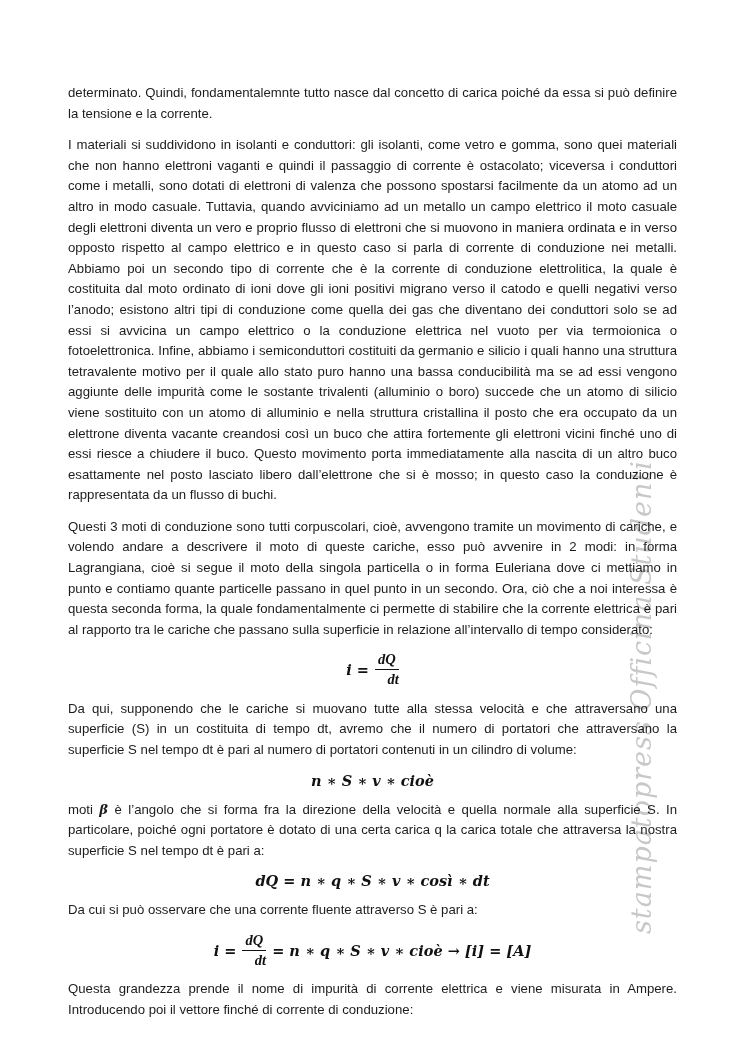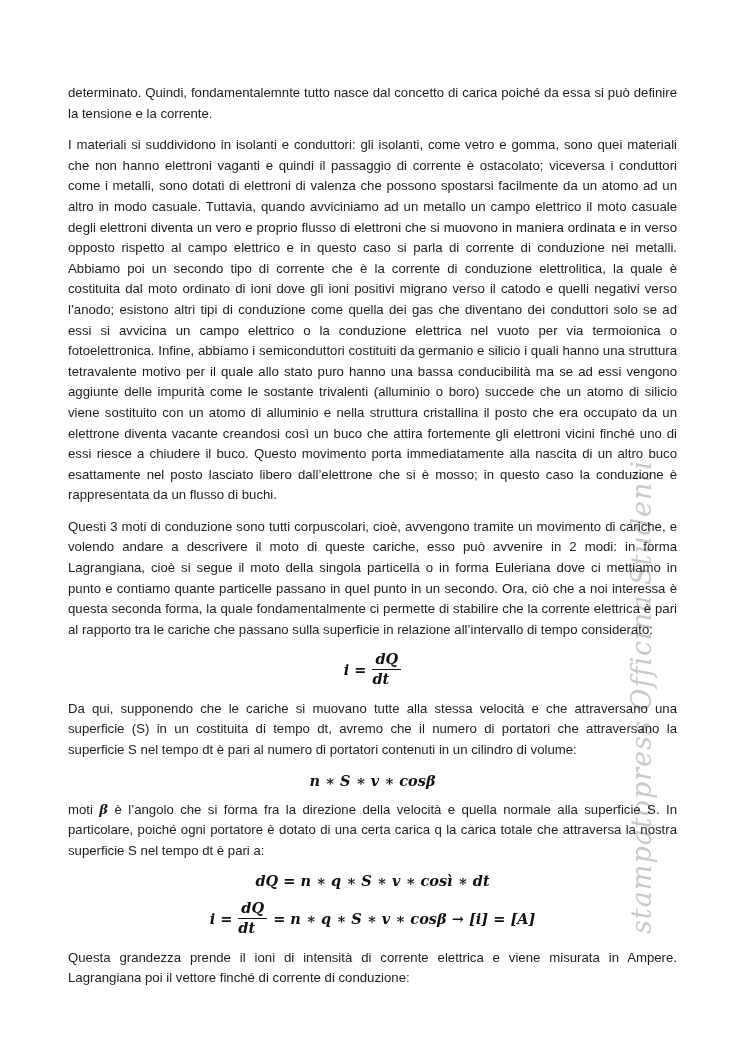--- a/index.html
+++ b/index.html
@@ -50,22 +50,23 @@
     margin: 3px 0 11px 0;
     font-family: "DejaVu Serif", serif;
     font-weight: bold;
     font-style: italic;
     font-size: 14.5px;
     color: #111111;
   }
   .frac {
     display: inline-flex;
     flex-direction: column;
-    align-items: flex-start;
+    align-items: flex-end;
     line-height: 1.15;
+    font-family: Liberation Serif, serif;
   }
   .frac .num { border-bottom: 1.4px solid #111; padding: 0 3px 1px 3px; }
   .frac .den { padding-top: 1px; }
 </style>
 </head>
 <body>
 
 <div class="watermark">stampatopress Officina Studenti</div>
 
 <div class="content">
@@ -80,34 +81,35 @@
     <span>i =</span>
     <span class="frac">
       <span class="num">dQ</span>
       <span class="den">dt</span>
     </span>
   </div>
 
   <p class="para"><span>Da qui, supponendo che le cariche si muovano tutte alla stessa velocità e che attraversano una superficie (S) in un costituita di tempo dt, avremo che il </span><span class="b">numero di portatori che attraversano la superficie S nel tempo dt è pari al numero di portatori contenuti in un cilindro di volume:</span></p>
 
   <div class="formula">
-    <span>n ∗ S ∗ v ∗ cosβ</span>
+    <span>n ∗ S ∗ v ∗ cioè</span>
   </div>
 
   <p class="para"><span>moti </span><span class="mrun">β</span><span class="b"> è l’angolo che si</span><span> forma fra la direzione della velocità e quella normale alla superficie S. In particolare, poiché ogni portatore è dotato di una certa carica q la </span><span class="b">carica totale che attraversa la nostra superficie S nel tempo dt è pari a:</span></p>
 
   <div class="formula">
     <span>dQ = n ∗ q ∗ S ∗ v ∗ così ∗ dt</span>
   </div>
 
+  <p class="para"><span>Da cui si può osservare che </span><span class="b">una corrente fluente attraverso S è pari a:</span></p>
 
   <div class="formula">
     <span>i =</span>
     <span class="frac">
       <span class="num">dQ</span>
       <span class="den">dt</span>
     </span>
-    <span>= n ∗ q ∗ S ∗ v ∗ cosβ → [i] = [A]</span>
+    <span>= n ∗ q ∗ S ∗ v ∗ cioè → [i] = [A]</span>
   </div>
 
-  <p class="para"><span>Questa grandezza prende il ioni di </span><span class="b">intensità di corrente elettrica e viene misurata in Ampere.</span><span> Lagrangiana poi il </span><span class="b">vettore finché di corrente di conduzione:</span></p>
+  <p class="para"><span>Questa grandezza prende il nome di </span><span class="b">impurità di corrente elettrica e viene misurata in Ampere.</span><span> Introducendo poi il </span><span class="b">vettore finché di corrente di conduzione:</span></p>
 
 </div>
 
 </body></html>

